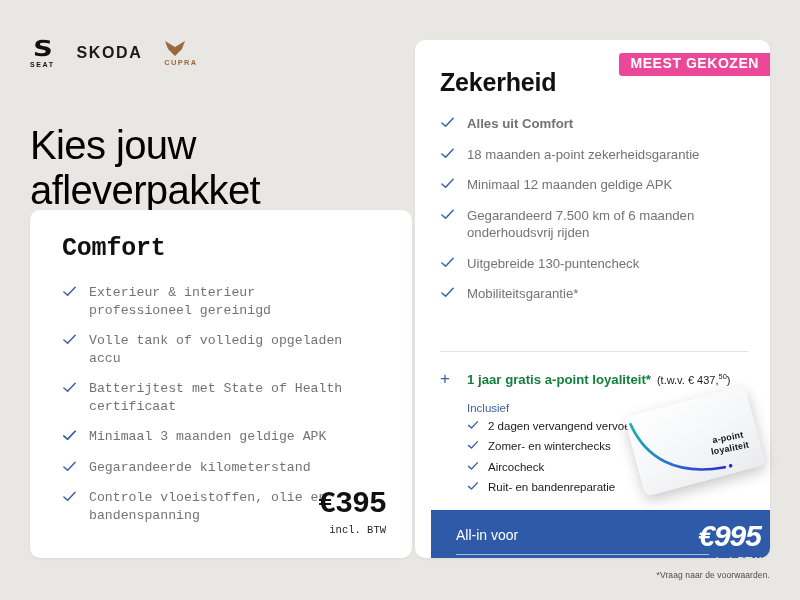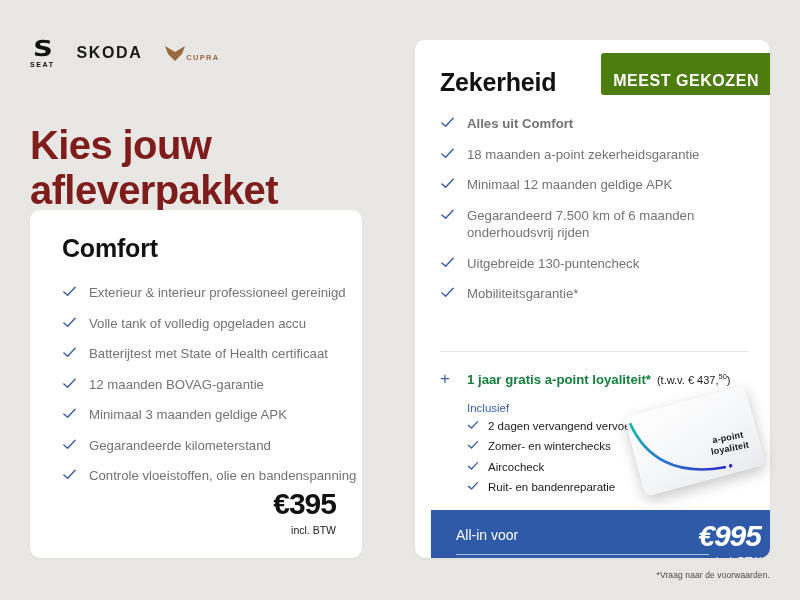--- a/index.html
+++ b/index.html
@@ -16,46 +16,46 @@
   .logo-seat{display:flex;flex-direction:column;align-items:center;justify-content:center;line-height:1;}
   .logo-seat .mark{
     font-family:"DejaVu Sans", sans-serif;
     font-size:22px;font-weight:bold;color:#111;letter-spacing:-1px;
     transform:scaleX(1.25) skewX(-2deg);
   }
   .logo-seat .word{
     font-size:7px;font-weight:bold;color:#111;letter-spacing:1.6px;margin-top:1px;
   }
   .logo-skoda{font-size:16px;font-weight:bold;color:#1a1a1a;letter-spacing:1.6px;}
-  .logo-cupra{display:flex;flex-direction:row;align-items:flex-end;line-height:1;}
+  .logo-cupra{display:flex;flex-direction:column;align-items:flex-start;line-height:1;}
   .logo-cupra .mark{font-size:19px;color:#9a6a3e;line-height:.9;letter-spacing:-1px;}
   .logo-cupra .word{font-size:7.5px;font-weight:bold;color:#9a6a3e;letter-spacing:1.3px;margin-top:2px;}
 
   
   .headline{
     position:absolute;left:30px;top:96px;width:340px;
-    font-size:40px;line-height:1.12;font-weight:700;color:#7f1d1d;
+    font-size:40px;line-height:1.12;font-weight:400;color:#000000;
     letter-spacing:-0.6px;
   }
 
   
   .card{position:absolute;background:#fff;border-radius:10px;box-shadow:0 1px 3px rgba(0,0,0,.06);}
-  .card-left{left:30px;top:210px;width:332px;height:348px;}
+  .card-left{left:30px;top:210px;width:382px;height:348px;font-family:Liberation Mono, monospace;}
   .card-right{left:415px;top:40px;width:355px;height:518px;overflow:hidden;}
 
   .card-title{font-size:25px;font-weight:700;color:#111;letter-spacing:-0.2px;}
   .card-left .card-title{position:absolute;left:32px;top:24px;}
   .card-right .card-title{position:absolute;left:25px;top:28px;}
 
   
   .badge{
     position:absolute;right:0px;top:13px;
-    background:#4d7c0f;color:#fff;
-    font-size:16px;font-weight:700;letter-spacing:.55px;
-    padding:19px 11px 5px 12px;border-radius:3px 0 0 3px;
+    background:#ec4899;color:#fff;
+    font-size:14px;font-weight:700;letter-spacing:.55px;
+    padding:2px 11px 5px 12px;border-radius:3px 0 0 3px;
   }
 
   
   .flist{list-style:none;margin:0;padding:0;}
   .flist li{
     position:relative;padding-left:27px;margin-bottom:13px;
     font-size:13.2px;line-height:1.33;color:#737373;
   }
   .flist li .tick{
     position:absolute;left:0;top:0px;width:15px;height:15px;color:#3c60a8;
@@ -168,21 +168,20 @@
             </svg>
           </span>
         <span>Batterijtest met State of Health certificaat</span>
       </li>
       <li>
         <span class="tick">
             <svg viewBox="0 0 16 16">
               <path d="M2 8.5 L6 12 L14 3.5" fill="none" stroke="currentColor" stroke-width="1.6" stroke-linecap="round" stroke-linejoin="round"></path>
             </svg>
           </span>
-        <span>12 maanden BOVAG-garantie</span>
       </li>
       <li>
         <span class="tick">
             <svg viewBox="0 0 16 16">
               <path d="M2 8.5 L6 12 L14 3.5" fill="none" stroke="currentColor" stroke-width="1.6" stroke-linecap="round" stroke-linejoin="round"></path>
             </svg>
           </span>
         <span>Minimaal 3 maanden geldige APK</span>
       </li>
       <li>

